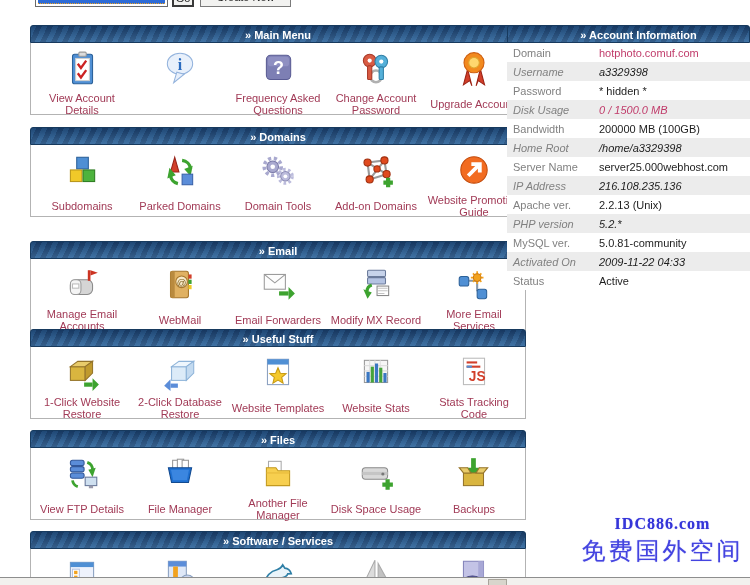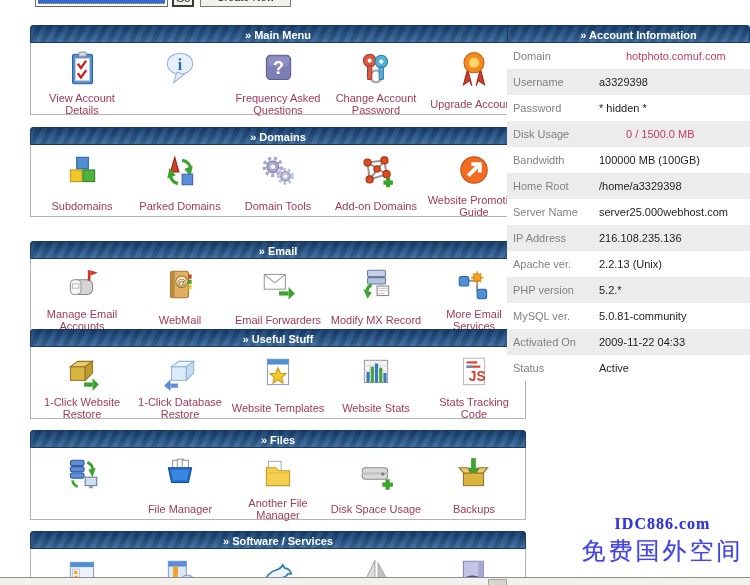--- a/index.html
+++ b/index.html
@@ -38,25 +38,25 @@
   }
   .item{flex:1 1 0;text-align:center;cursor:pointer;padding-top:2px;}
   .item .icon{display:flex;height:44px;align-items:center;justify-content:center;}
   .item .label{
     display:flex;align-items:center;justify-content:center;height:26px;
     font-size:11px;line-height:12px;color:#a13a56;padding:0 2px;
   }
   
   #account-panel{position:absolute;left:507px;top:25px;width:243px;}
   #account-panel .sec-header{border-radius:3px 3px 0 0;padding-left:20px;}
-  .arow{display:flex;height:26px;align-items:center;font-size:11px;background:#fff;}
-  .arow.alt{background:#ececec;}
+  .arow{display:flex;height:19px;align-items:center;font-size:11px;background:#fff;}
+  .arow.alt{background:#ececec;font-style:italic;}
   .alabel{width:86px;padding-left:6px;color:#818181;flex:0 0 auto;}
   .avalue{color:#1d1d1d;}
-  .arow.hl .avalue{color:#c03b6a;margin-left:27px;}
+  .arow.hl .avalue{color:#c03b6a;}
   
   #watermark{position:absolute;left:575px;top:515px;width:175px;text-align:center;}
   #watermark .wm1{
     font-family:"Liberation Serif", serif;font-size:16px;font-weight:bold;color:#3434d8;
     text-shadow:0 0 1px #9a9af0;letter-spacing:1px;
   }
   #watermark .wm2{
     font-family:"Liberation Serif", serif;font-size:24px;color:#4444e0;letter-spacing:3px;
     text-shadow:0 0 1px #9a9af0;margin-top:2px;
   }
@@ -290,21 +290,21 @@
       <div class="item">
         <span class="icon">
           <svg width="38" height="40" viewBox="0 0 36 36">
             <rect x="10" y="12" width="14" height="13" fill="#dcebf8" stroke="#8fb4d9"></rect>
             <polygon points="10,12 17,7 31,7 24,12" fill="#eef6fd" stroke="#8fb4d9"></polygon>
             <polygon points="24,12 31,7 31,18 24,25" fill="#c3daf0" stroke="#8fb4d9"></polygon>
             <path d="M16 30 h-7" stroke="#5b8dd9" stroke-width="4"></path>
             <polygon points="9,24 3,30 9,35" fill="#5b8dd9"></polygon>
           </svg>
         </span>
-        <span class="label">1-Click Database Restore</span>
+        <span class="label">2-Click Database Restore</span>
       </div>
       <div class="item">
         <span class="icon">
           <svg width="38" height="40" viewBox="0 0 36 36">
             <rect x="8" y="5" width="20" height="24" fill="#fff" stroke="#8aa0c0"></rect>
             <rect x="8" y="5" width="20" height="5" fill="#4f8fd4"></rect>
             <polygon points="18,13 20.2,18.2 25.7,18.6 21.5,22.2 22.8,27.6 18,24.7 13.2,27.6 14.5,22.2 10.3,18.6 15.8,18.2" fill="#f5c92c" stroke="#c79a12"></polygon>
           </svg>
         </span>
         <span class="label">Website Templates</span>
@@ -346,20 +346,21 @@
             <rect x="7" y="5" width="13" height="5" rx="2" fill="#5b8dd9" stroke="#33589a"></rect>
             <rect x="7" y="11" width="13" height="5" rx="2" fill="#5b8dd9" stroke="#33589a"></rect>
             <rect x="7" y="17" width="13" height="5" rx="2" fill="#5b8dd9" stroke="#33589a"></rect>
             <path d="M23 7 a7.5 7.5 0 0 1 5 7" stroke="#3da32f" stroke-width="2.6" fill="none"></path>
             <polygon points="31,12 28,21 24,14" fill="#3da32f"></polygon>
             <path d="M14 30 a7.5 7.5 0 0 1-5-6" stroke="#3da32f" stroke-width="2.6" fill="none"></path>
             <rect x="21" y="21" width="11" height="8" fill="#cfe0f0" stroke="#667799"></rect>
             <rect x="24.5" y="29" width="4" height="2.5" fill="#99a"></rect>
           </svg>
         </span>
+        <span class="label">View FTP Details</span>
       </div>
       <div class="item">
         <span class="icon">
           <svg width="38" height="40" viewBox="0 0 36 36">
             <rect x="11" y="5" width="6" height="9" fill="#fff" stroke="#999"></rect>
             <rect x="15.5" y="4" width="6" height="10" fill="#fff" stroke="#999"></rect>
             <rect x="20" y="5" width="6" height="9" fill="#fff" stroke="#999"></rect>
             <path d="M7 12 h22 l-3 14 h-16 z" fill="#1e6fd0" stroke="#124a90"></path>
             <path d="M9.5 14 h17 l-2 10 h-13 z" fill="#3b86e0"></path>
           </svg>
@@ -470,21 +471,21 @@
       <div class="arow">
         <span class="alabel">Password</span>
         <span class="avalue">* hidden *</span>
       </div>
       <div class="arow alt hl">
         <span class="alabel">Disk Usage</span>
         <span class="avalue">0 / 1500.0 MB</span>
       </div>
       <div class="arow">
         <span class="alabel">Bandwidth</span>
-        <span class="avalue">100000 MB (100GB)</span>
+        <span class="avalue">200000 MB (100GB)</span>
       </div>
       <div class="arow alt">
         <span class="alabel">Home Root</span>
         <span class="avalue">/home/a3329398</span>
       </div>
       <div class="arow">
         <span class="alabel">Server Name</span>
         <span class="avalue">server25.000webhost.com</span>
       </div>
       <div class="arow alt">

